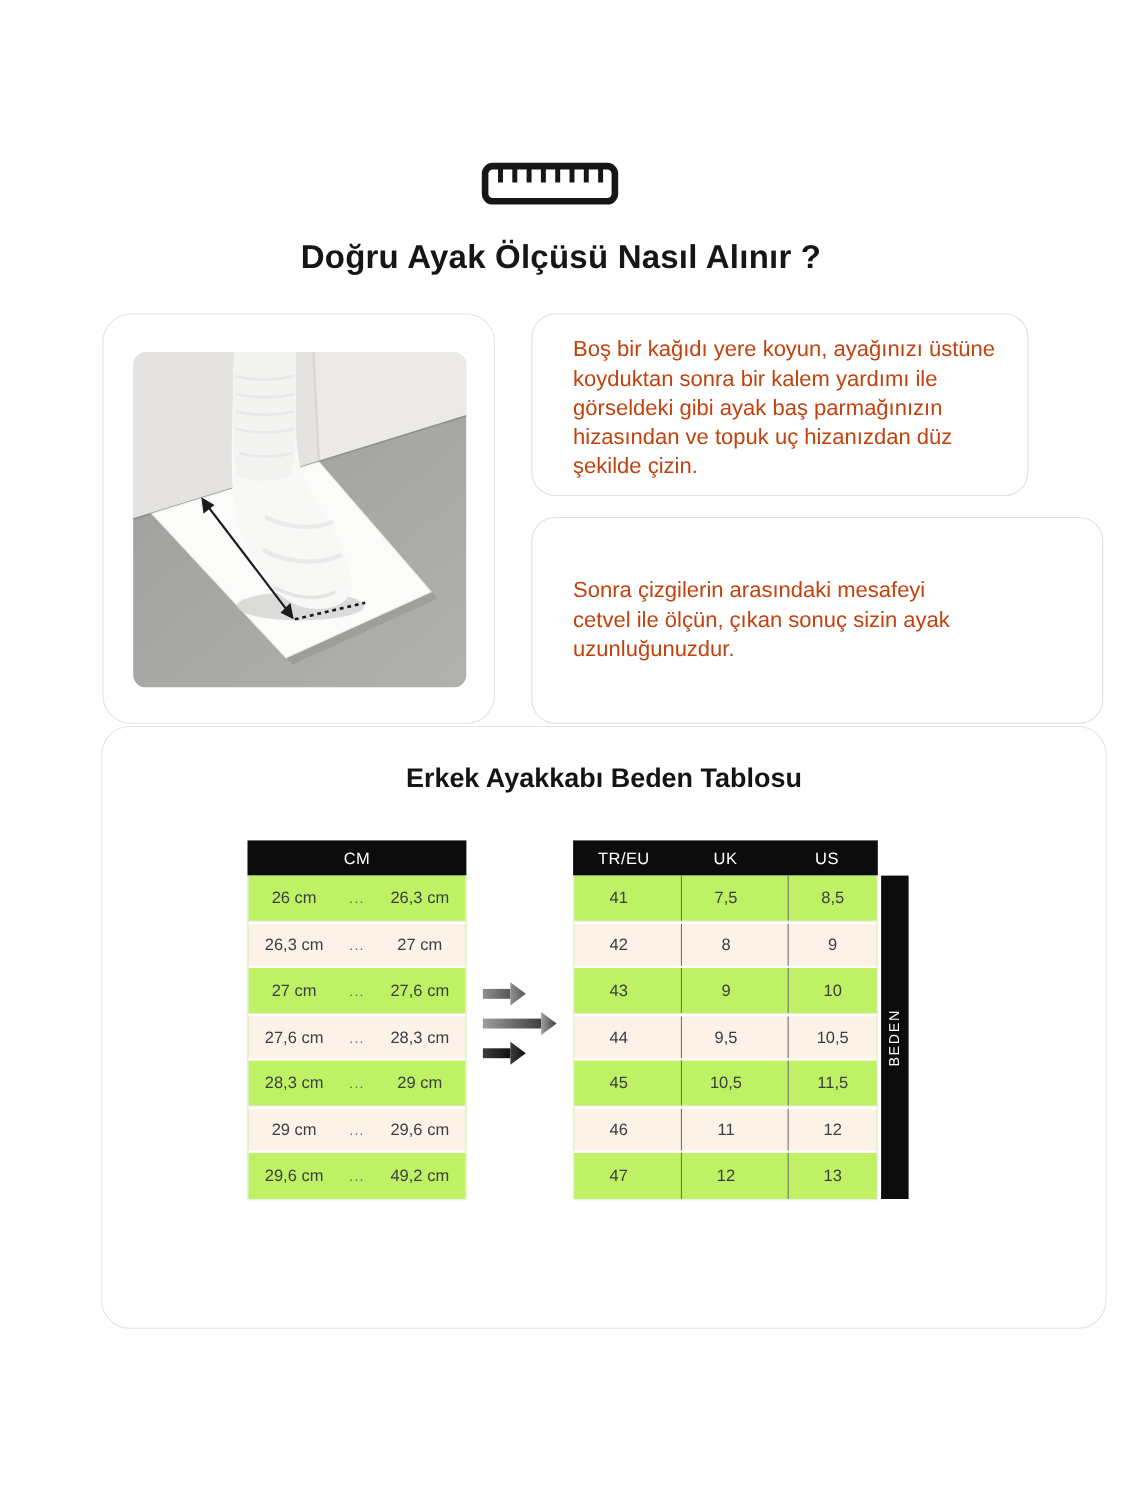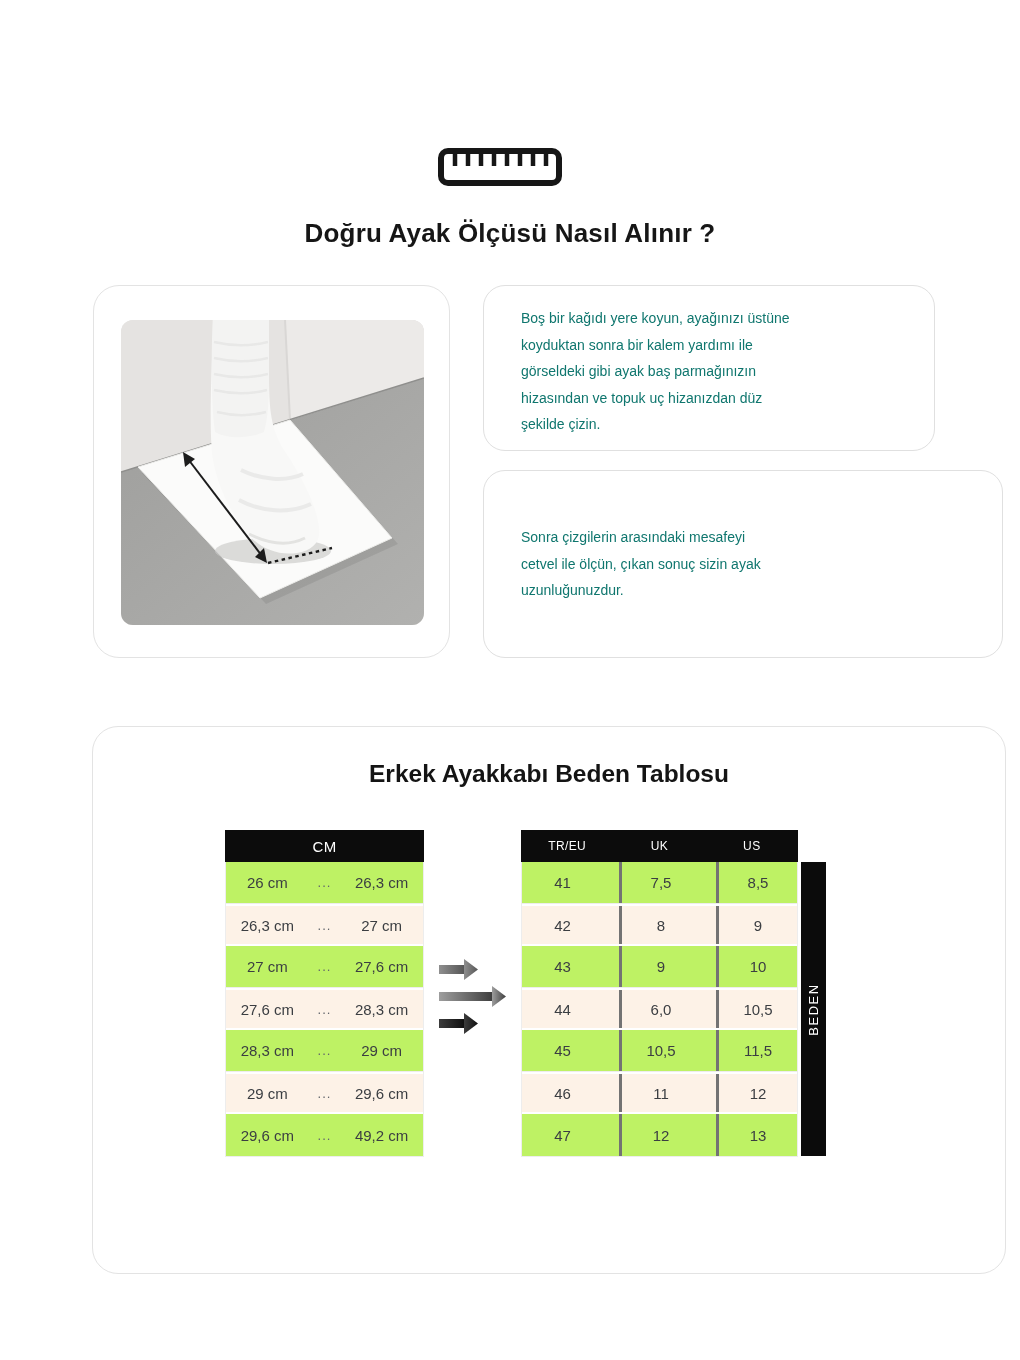--- a/index.html
+++ b/index.html
@@ -7,65 +7,65 @@
   body {
     width:1020px; height:1360px; position:relative;
     font-family:"Liberation Sans", sans-serif; color:#1d1d1f;
   }
   .abs { position:absolute; }
 
   
   .ruler-wrap { left:437px; top:147px; width:126px; height:40px; }
   .page-title {
     left:0; top:218px; width:100%; text-align:center;
-    font-size:26px; font-weight:700; color:#161616; letter-spacing:.2px;
+    font-size:30px; font-weight:700; color:#161616; letter-spacing:.2px;
   }
 
   
   .card {
     border:1px solid #e3e3e3; border-radius:26px; background:#fff;
   }
   .photo-card { left:93px; top:285px; width:357px; height:373px; }
   .photo-frame {
     position:absolute; left:27px; top:34px; width:303px; height:305px;
     border-radius:12px; overflow:hidden; background:#e7e5e3;
   }
   .note-box { border:1px solid #e0e0e0; border-radius:22px; background:#fff; }
   .note-1 { left:483px; top:285px; width:452px; height:166px; }
   .note-2 { left:483px; top:470px; width:520px; height:188px; display:flex; align-items:center; }
   .note-text {
-    white-space:pre-line; font-size:14px; line-height:26.5px; color:#0f766e;
+    white-space:pre-line; font-size:20px; line-height:26.5px; color:#c2410c;
   }
   .note-1 .note-text { padding:19px 8px 0 37px; }
   .note-2 .note-text { padding-left:37px; padding-right:8px; }
 
   
-  .table-card { left:92px; top:726px; width:914px; height:548px; border-radius:26px; }
+  .table-card { left:92px; top:660px; width:914px; height:548px; border-radius:26px; }
   .table-title {
     position:absolute; top:33px; left:0; width:100%; text-align:center;
     font-size:24.5px; font-weight:700; color:#141414;
   }
   .thead {
     height:32px; background:#0c0c0c; color:#ffffff;
     display:flex; align-items:center; justify-content:center;
     font-size:15px; letter-spacing:.4px;
   }
   .cm-table { position:absolute; left:112px; top:103px; width:219px;padding-left:20px; }
   .size-table { position:absolute; left:428px; top:103px; width:277px; }
   .size-table .thead { display:grid; grid-template-columns:1fr 1fr 1fr; }
-  .size-table .thead span { text-align:center; font-size:12px; }
+  .size-table .thead span { text-align:center; font-size:15px; }
   .rows { border:1px solid #ededed; border-top:none; background:#bef264; }
   .trow {
     height:42px; display:grid; align-items:center; text-align:center;
     font-size:15px; color:#3b3e42; border-bottom:1px solid #ededed;
   }
   .rows .trow:last-child { border-bottom:none; }
   .cm-table .trow { grid-template-columns:42% 16% 42%; }
   .size-table .trow { grid-template-columns:1fr 1fr 1fr;gap:16px; }
-  .size-table .trow span + span { border-left:3px solid #737373; align-self:stretch; display:flex; align-items:center; justify-content:center; }
+  .size-table .trow span + span { border-left:1px solid #737373; align-self:stretch; display:flex; align-items:center; justify-content:center; }
   .trow.alt { background:#fdf2e7; border-top:2px solid #fff; border-bottom:2px solid #fff; }
   .sep { color:#63676c; font-size:13px; letter-spacing:1px; }
 
   .beden-bar {
     position:absolute; left:708px; top:135px; width:25px; height:294px;
     background:#0b0b0b; display:flex; align-items:center; justify-content:center;
   }
   .beden-bar span {
     transform:rotate(-90deg); color:#ffffff; font-size:13px; letter-spacing:1.5px; white-space:nowrap;
   }
@@ -243,21 +243,21 @@
           <span>8</span>
           <span>9</span>
         </div>
         <div class="trow">
           <span>43</span>
           <span>9</span>
           <span>10</span>
         </div>
         <div class="trow alt">
           <span>44</span>
-          <span>6,0</span>
+          <span>9,5</span>
           <span>10,5</span>
         </div>
         <div class="trow">
           <span>45</span>
           <span>10,5</span>
           <span>11,5</span>
         </div>
         <div class="trow alt">
           <span>46</span>
           <span>11</span>

